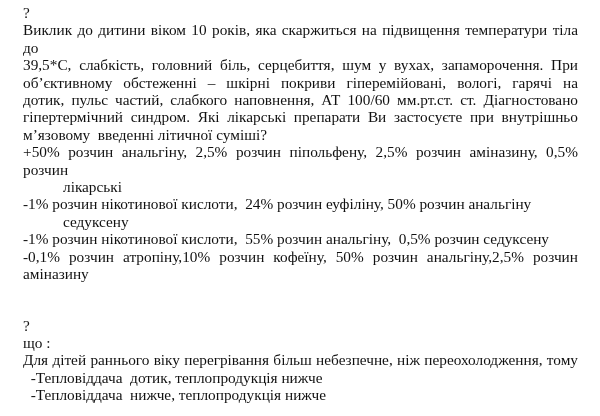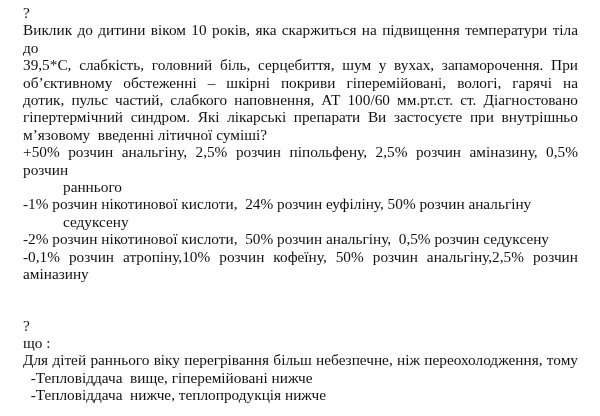--- a/index.html
+++ b/index.html
@@ -44,42 +44,42 @@
       <div class="line justify">Виклик до дитини  віком 10 років, яка скаржиться на підвищення температури тіла до</div>
       <div class="line justify">39,5*С, слабкість, головний біль, серцебиття, шум у вухах, запаморочення. При</div>
       <div class="line justify">об’єктивному обстеженні – шкірні покриви гіперемійовані, вологі, гарячі на</div>
       <div class="line justify">дотик, пульс частий, слабкого наповнення, АТ 100/60 мм.рт.ст. ст. Діагностовано</div>
       <div class="line justify">гіпертермічний синдром. Які лікарські препарати Ви застосуєте при внутрішньо</div>
       <div class="line">м’язовому  введенні літичної суміші?</div>
     </div>
     <div>
       <div>
         <div class="line justify">+50% розчин анальгіну, 2,5% розчин піпольфену, 2,5% розчин аміназину, 0,5% розчин</div>
-        <div class="line" style="padding-left:40px">раннього</div>
+        <div class="line" style="padding-left:40px">лікарські</div>
       </div>
       <div class="line">-1% розчин нікотинової кислоти,  24% розчин еуфіліну, 50% розчин анальгіну</div>
       <div>
         <div class="line" style="padding-left:40px">седуксену</div>
       </div>
-      <div class="line">-2% розчин нікотинової кислоти,  50% розчин анальгіну,  0,5% розчин седуксену</div>
+      <div class="line">-1% розчин нікотинової кислоти,  55% розчин анальгіну,  0,5% розчин седуксену</div>
       <div>
         <div class="line justify">-0,1% розчин атропіну,10% розчин кофеїну,  50% розчин анальгіну,2,5% розчин</div>
         <div class="line">аміназину</div>
       </div>
     </div>
   </div>
 
   <div class="spacer"></div>
 
   <div>
     <div class="line">?</div>
     <div>
       <div class="line">що :</div>
       <div class="line justify"> Для дітей раннього віку перегрівання більш небезпечне, ніж переохолодження, тому</div>
     </div>
     <div>
-      <div class="opt2">  -Тепловіддача  вище, гіперемійовані нижче</div>
+      <div class="opt2">  -Тепловіддача  дотик, теплопродукція нижче</div>
       <div class="opt2">  -Тепловіддача  нижче, теплопродукція нижче</div>
 
     </div>
   </div>
 
 </div>
 
 </body></html>

